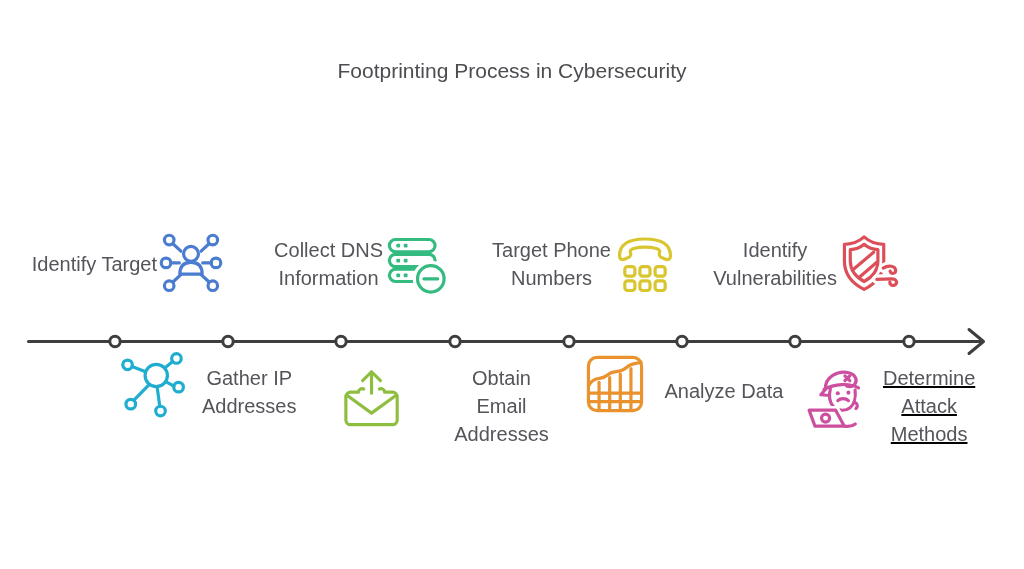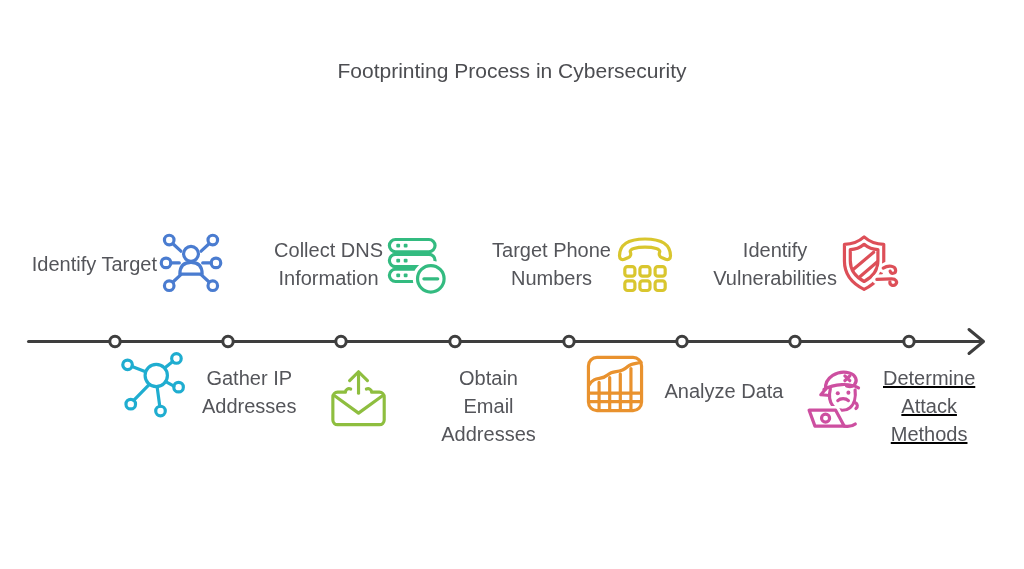--- a/index.html
+++ b/index.html
@@ -106,21 +106,21 @@
         <rect x="19.5" y="40" width="3.6" height="3.6" rx="1"></rect>
       </g>
       <circle cx="45" cy="45" r="12.5" fill="#ffffff" stroke="#ffffff" stroke-width="9"></circle>
       <g fill="none" stroke-width="3" stroke-linecap="round" stroke="#33bb80">
         <circle cx="45" cy="45" r="12.5" fill="#ffffff"></circle>
         <path d="M38.5 45 L51.5 45"></path>
       </g>
     </svg>
   </div>
 
-  <div class="step bottom" style="left:325px;gap:24px;">
+  <div class="step bottom" style="left:338px;gap:24px;">
     <svg class="icon" viewBox="0 0 64 64">
       <g fill="none" stroke-width="3" stroke-linecap="round" stroke-linejoin="round" stroke="#8ebe3f">
         <path d="M24.5 22.5 C22 21.5 19.5 23 19.5 25.5 L19.5 25.5 L12 25.5 C9.5 25.5 7.5 27.5 7.5 30 L7.5 52 C7.5 54.5 9.5 56.5 12 56.5 L52 56.5 C54.5 56.5 56.5 54.5 56.5 52 L56.5 30 C56.5 27.5 54.5 25.5 52 25.5 L44.5 25.5 C44.5 23 42 21.5 39.5 22.5" stroke-linejoin="round"></path>
         <path d="M8.5 28.5 L32 45.5 L55.5 28.5"></path>
         <path d="M32 26.5 L32 6.5"></path>
         <path d="M23.5 14.5 L32 6 L40.5 14.5"></path>
       </g>
     </svg>
     <div class="label">Obtain Email
 Addresses</div>

